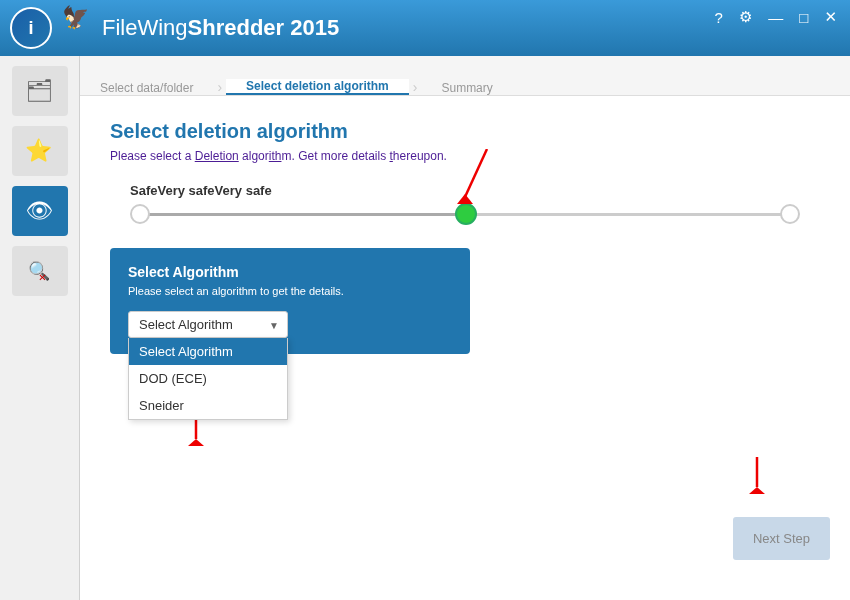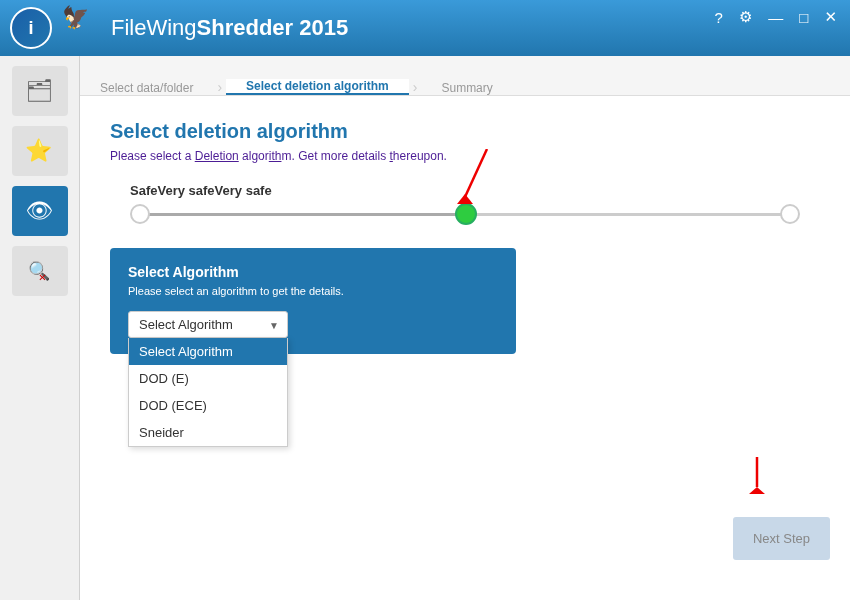--- a/index.html
+++ b/index.html
@@ -30,21 +30,21 @@
       font-size: 18px; color: #fff; font-weight: bold;
     }
     .bird-icon {
       position: absolute; top: 2px; right: 0;
       font-size: 22px;
     }
     .titlebar-text {
       color: white;
       font-size: 22px;
       font-weight: 300;
-      margin-left: 21px;
+      margin-left: 12px;
     }
     .titlebar-text strong {
       font-weight: 700;
     }
     .titlebar-controls {
       position: absolute; right: 8px; top: 6px;
       display: flex; gap: 6px; align-items: center;
     }
     .titlebar-controls span {
       color: white; font-size: 15px; cursor: pointer; padding: 2px 5px;
@@ -185,21 +185,21 @@
       margin-top: -1px;
     }
     .slider-knob.right { right: 0; }
 
     
     .blue-panel {
       background: #2176ae;
       color: white;
       border-radius: 4px;
       padding: 16px 18px;
-      width: 406px;
+      width: 360px;
       position: relative;
     }
     .panel-title {
       font-weight: 700;
       font-size: 14px;
       margin-bottom: 4px;
     }
     .panel-desc {
       font-size: 11px;
       line-height: 1.4;
@@ -341,21 +341,20 @@
     <div style="display:flex; align-items:flex-start; position:relative;">
       <div class="blue-panel">
         <div class="panel-title">Select Algorithm</div>
         <div class="panel-desc">Please select an algorithm to get the details.</div>
         <div class="dropdown-container">
           <div class="dropdown-trigger">
             <span>Select Algorithm</span>
           </div>
           <div class="dropdown-menu">
             <div class="dropdown-item selected">Select Algorithm</div>
-            <div class="dropdown-item">DOD (E)</div>
             <div class="dropdown-item">DOD (ECE)</div>
             <div class="dropdown-item">Sneider</div>
           </div>
           
           <div style="position:absolute; left:60px; top:100px; pointer-events:none;">
             <svg width="30" height="40">
               <line x1="8" y1="0" x2="8" y2="28" stroke="#e00" stroke-width="2.5"></line>
               <polygon points="0,35 8,28 16,35" fill="#e00"></polygon>
             </svg>
           </div>

